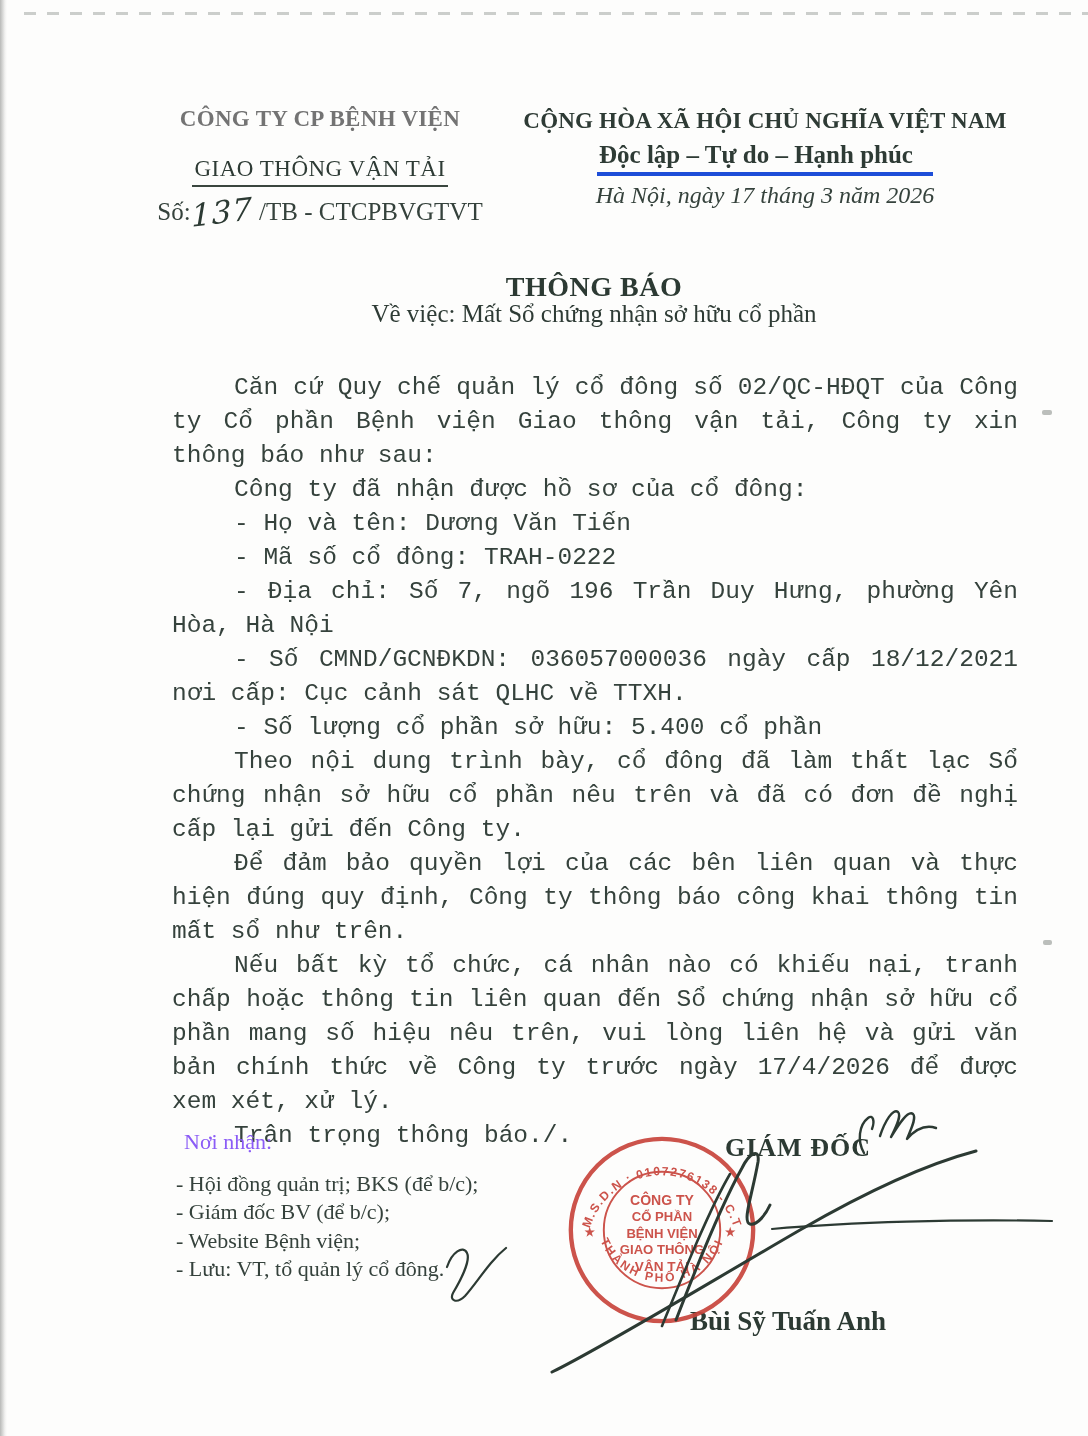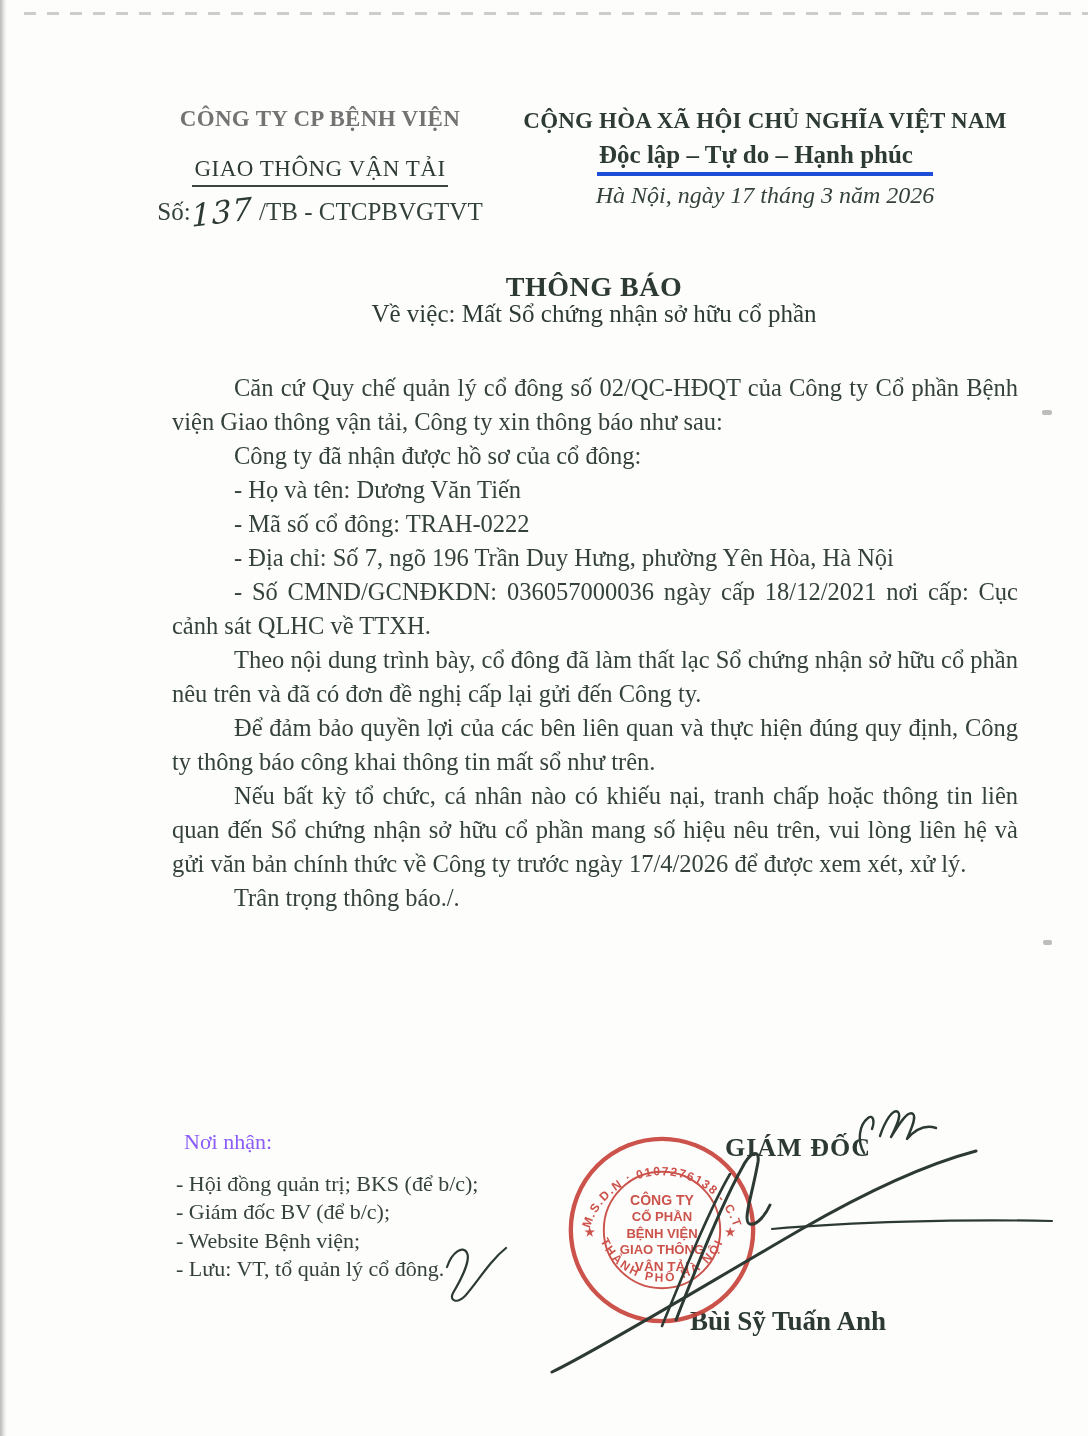--- a/index.html
+++ b/index.html
@@ -36,21 +36,21 @@
   .hdr-right .l3{font-style:italic;font-size:24px;margin-top:6px;}
 
   
   .doc-title{position:absolute;left:172px;top:256px;width:844px;text-align:center;
     font-weight:bold;font-size:28px;letter-spacing:.5px;color:#2c3a33;margin-top:15px;}
   .doc-subtitle{position:absolute;left:172px;top:300px;width:844px;text-align:center;
     font-weight:normal;font-size:25px;color:#2e3b35;}
 
   
   .body-text{position:absolute;left:172px;top:371px;width:846px;
-    font-size:24.5px;line-height:34px;text-align:justify;}
+    font-size:24.5px;line-height:34px;text-align:justify;font-family:Liberation Mono, monospace;}
   .body-text p{margin:0;text-indent:62px;}
 
   
   .recipients{position:absolute;left:176px;top:1128px;font-size:22px;line-height:28.5px;}
   .recipients .rh{font-weight:normal;margin-left:8px;margin-bottom:13px;color:#8b5cf6;}
   .sign-role{position:absolute;left:725px;top:1133px;font-weight:bold;font-size:26px;
     letter-spacing:1px;color:#2c3a33;white-space:nowrap;}
   .sign-name{position:absolute;left:690px;top:1306px;width:220px;text-align:left;
     font-weight:bold;font-size:27px;color:#2c3a33;white-space:nowrap;}
 
@@ -82,20 +82,21 @@
   <div class="doc-title">THÔNG BÁO</div>
   <div class="doc-subtitle">Về việc: Mất Sổ chứng nhận sở hữu cổ phần</div>
 
   <div class="body-text" id="paragraphs">
       <p>Căn cứ Quy chế quản lý cổ đông số 02/QC-HĐQT của Công ty Cổ phần Bệnh viện Giao thông vận tải, Công ty xin thông báo như sau:</p>
       <p>Công ty đã nhận được hồ sơ của cổ đông:</p>
       <p>- Họ và tên: Dương Văn Tiến</p>
       <p>- Mã số cổ đông: TRAH-0222</p>
       <p>- Địa chỉ: Số 7, ngõ 196 Trần Duy Hưng, phường Yên Hòa, Hà Nội</p>
       <p>- Số CMND/GCNĐKDN: 036057000036 ngày cấp 18/12/2021 nơi cấp: Cục cảnh sát QLHC về TTXH.</p>
+      <p>- Số lượng cổ phần sở hữu: 5.400 cổ phần</p>
       <p>Theo nội dung trình bày, cổ đông đã làm thất lạc Sổ chứng nhận sở hữu cổ phần nêu trên và đã có đơn đề nghị cấp lại gửi đến Công ty.</p>
       <p>Để đảm bảo quyền lợi của các bên liên quan và thực hiện đúng quy định, Công ty thông báo công khai thông tin mất sổ như trên.</p>
       <p>Nếu bất kỳ tổ chức, cá nhân nào có khiếu nại, tranh chấp hoặc thông tin liên quan đến Sổ chứng nhận sở hữu cổ phần mang số hiệu nêu trên, vui lòng liên hệ và gửi văn bản chính thức về Công ty trước ngày 17/4/2026 để được xem xét, xử lý.</p>
       <p>Trân trọng thông báo./.</p>
     </div>
 
   <div class="recipients">
     <div class="rh">Nơi nhận:</div>
     <div id="recipient-list">
         <div>- Hội đồng quản trị; BKS (để b/c);</div>

